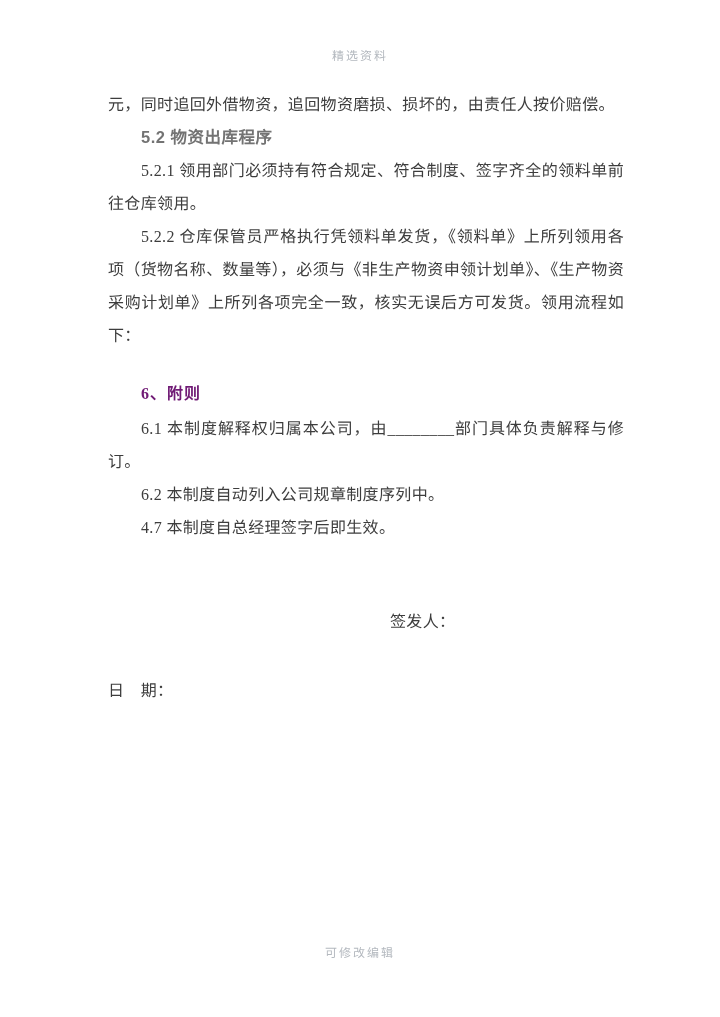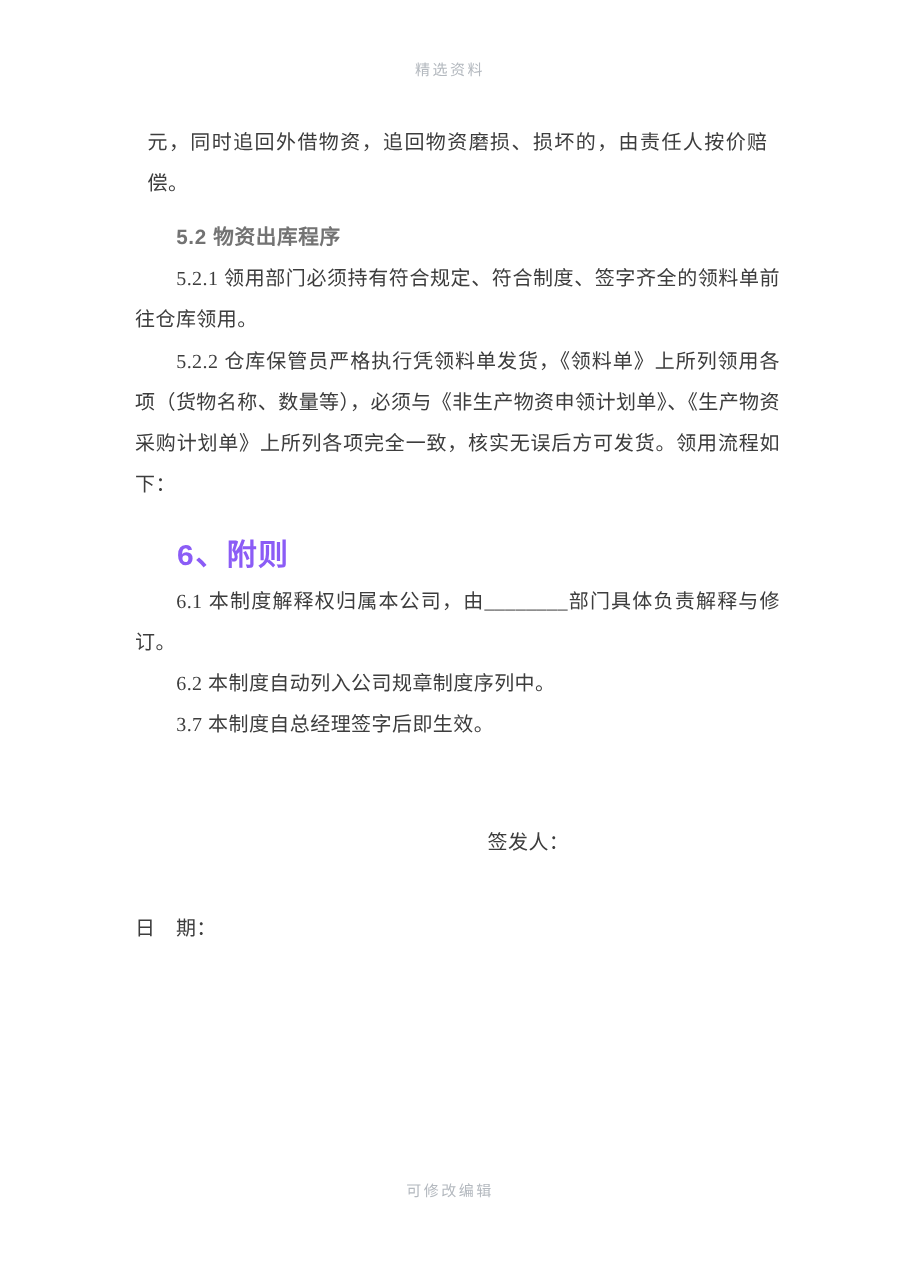--- a/index.html
+++ b/index.html
@@ -24,32 +24,32 @@
   .watermark-top { top: 46px; }
   .watermark-bottom { top: 943px; }
   .content {
     position: absolute; top: 88px; left: 108px; width: 516px;
     font-size: 16px; letter-spacing: 0.35px;
     line-height: 33px;
     color: #3d3d3d;
     text-align: justify;
   }
   .para { margin: 0; text-indent: 33px; }
-  .para-noindent { margin: 10px; text-indent: 0; }
+  .para-noindent { margin: 0; text-indent: 0; }
   .h-sub {
     margin: 0; text-indent: 33px;
     font-family: "Liberation Sans", "DejaVu Sans", sans-serif;
     font-weight: bold; font-size: 16.5px; line-height: 33px;
     color: #737373; letter-spacing: 0.5px;
   }
   .h-main {
     margin: 24px 0 0 0; text-indent: 33px;
-    font-family: Liberation Mono, monospace;
-    font-weight: bold; font-size: 24px; line-height: 36px;
-    color: #8b5cf6; letter-spacing: 1px;
+    font-family: Liberation Serif, serif;
+    font-weight: bold; font-size: 16px; line-height: 36px;
+    color: #701a75; letter-spacing: 1px;
   }
   .sig-line { margin: 61px 0 0 0; text-indent: 0; padding-left: 282px; }
   .date-line { margin: 36px 0 0 0; text-indent: 0; }
 </style>
 </head>
 <body>
 
 <div class="page">
 
   <div class="watermark watermark-top">精选资料</div>
@@ -64,21 +64,21 @@
 
     <p class="para">5.2.2 仓库保管员严格执行凭领料单发货，《领料单》上所列领用各项（货物名称、数量等），必须与《非生产物资申领计划单》、《生产物资采购计划单》上所列各项完全一致，核实无误后方可发货。领用流程如下：</p>
 
 
     <p class="h-main">6、附则</p>
 
     <p class="para">6.1 本制度解释权归属本公司，由________部门具体负责解释与修订。</p>
 
     <p class="para">6.2 本制度自动列入公司规章制度序列中。</p>
 
-    <p class="para">3.7 本制度自总经理签字后即生效。</p>
+    <p class="para">4.7 本制度自总经理签字后即生效。</p>
 
     <p class="para-noindent sig-line">签发人：</p>
 
     <p class="para-noindent date-line">日　期：</p>
 
   </div>
 
   <div class="watermark watermark-bottom">可修改编辑</div>
 
 </div>

